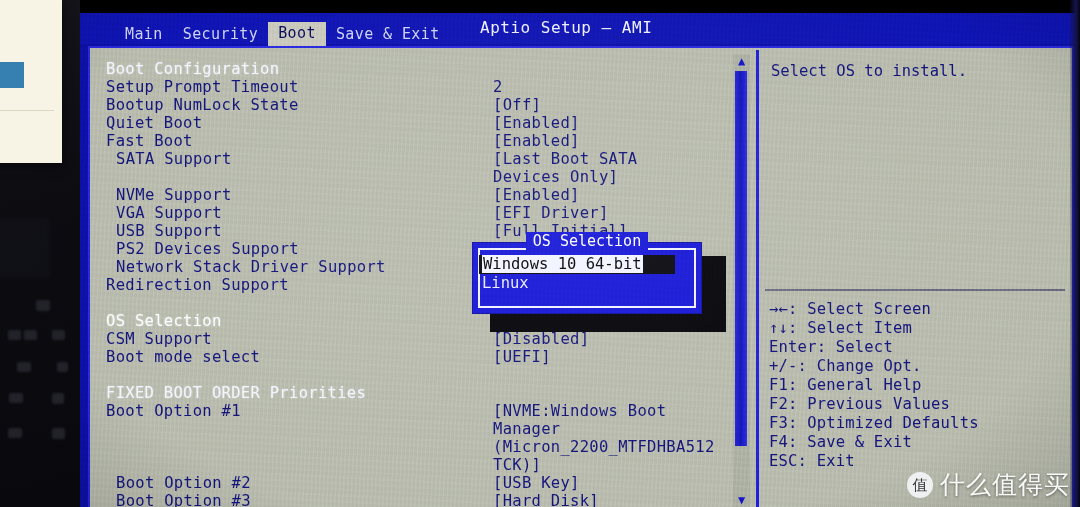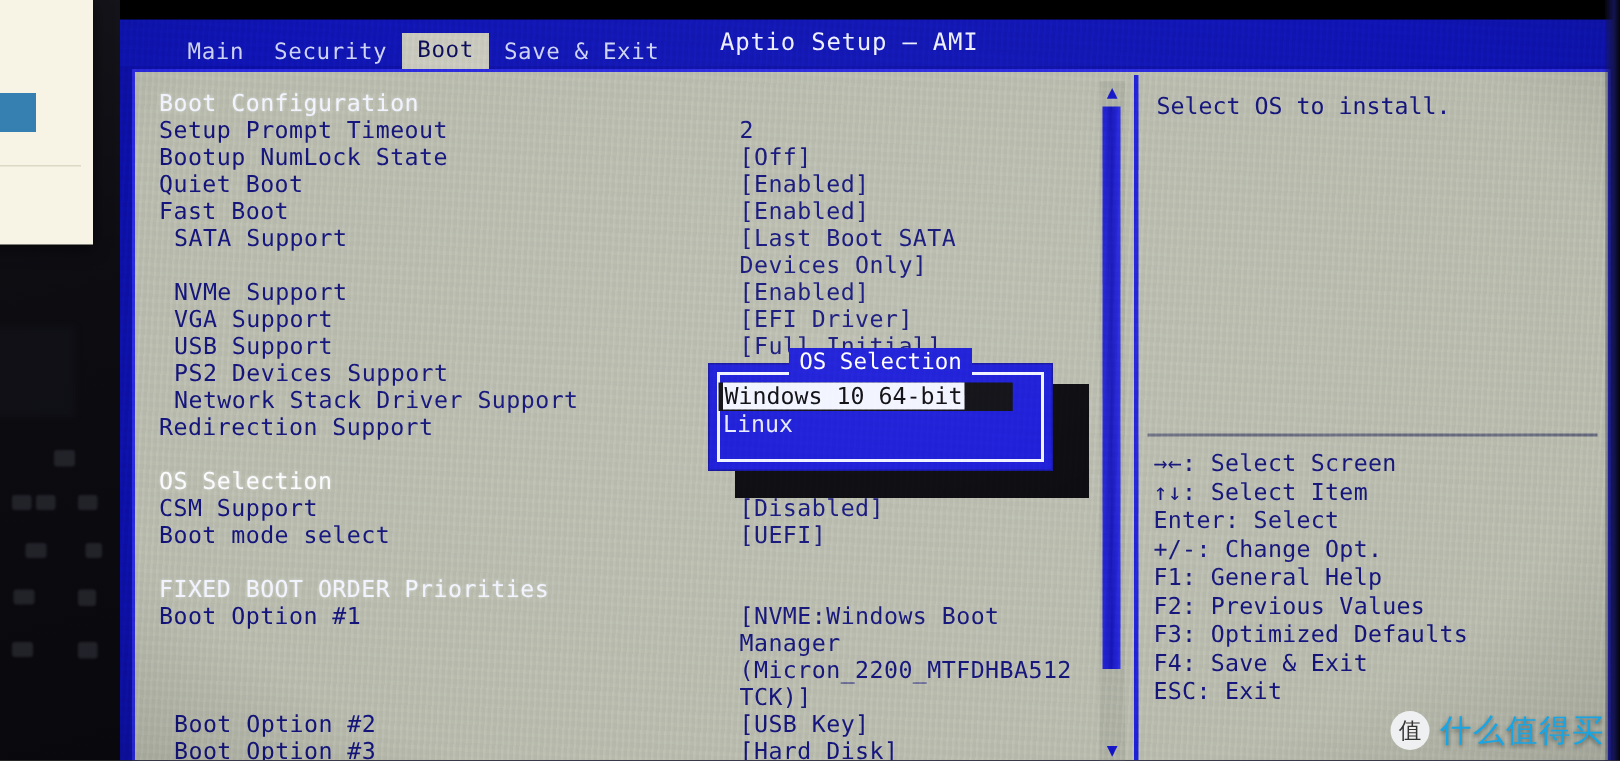--- a/index.html
+++ b/index.html
@@ -347,22 +347,22 @@
     width: 26px; height: 26px;
     border-radius: 50%;
     background: #f4f5f7;
     color: #2b2b2b;
     font-size: 15px;
     line-height: 26px;
     text-align: center;
     font-family: "DejaVu Sans", sans-serif;
   }
   #wm-text {
-    color: #0ea5e9;
-    font-size: 21px;
+    color: #ffffff;
+    font-size: 25px;
     font-family: Liberation Serif, serif;
     letter-spacing: 1px;
     text-shadow: 0 1px 3px rgba(0,0,0,.5);
   }
   #wm-edge {
     position: absolute;
     right: 0; top: 0;
     width: 10px; height: 507px;
     background: linear-gradient(90deg, rgba(20,20,60,.2), #141450 60%, #05050c 100%);
     z-index: 65;

